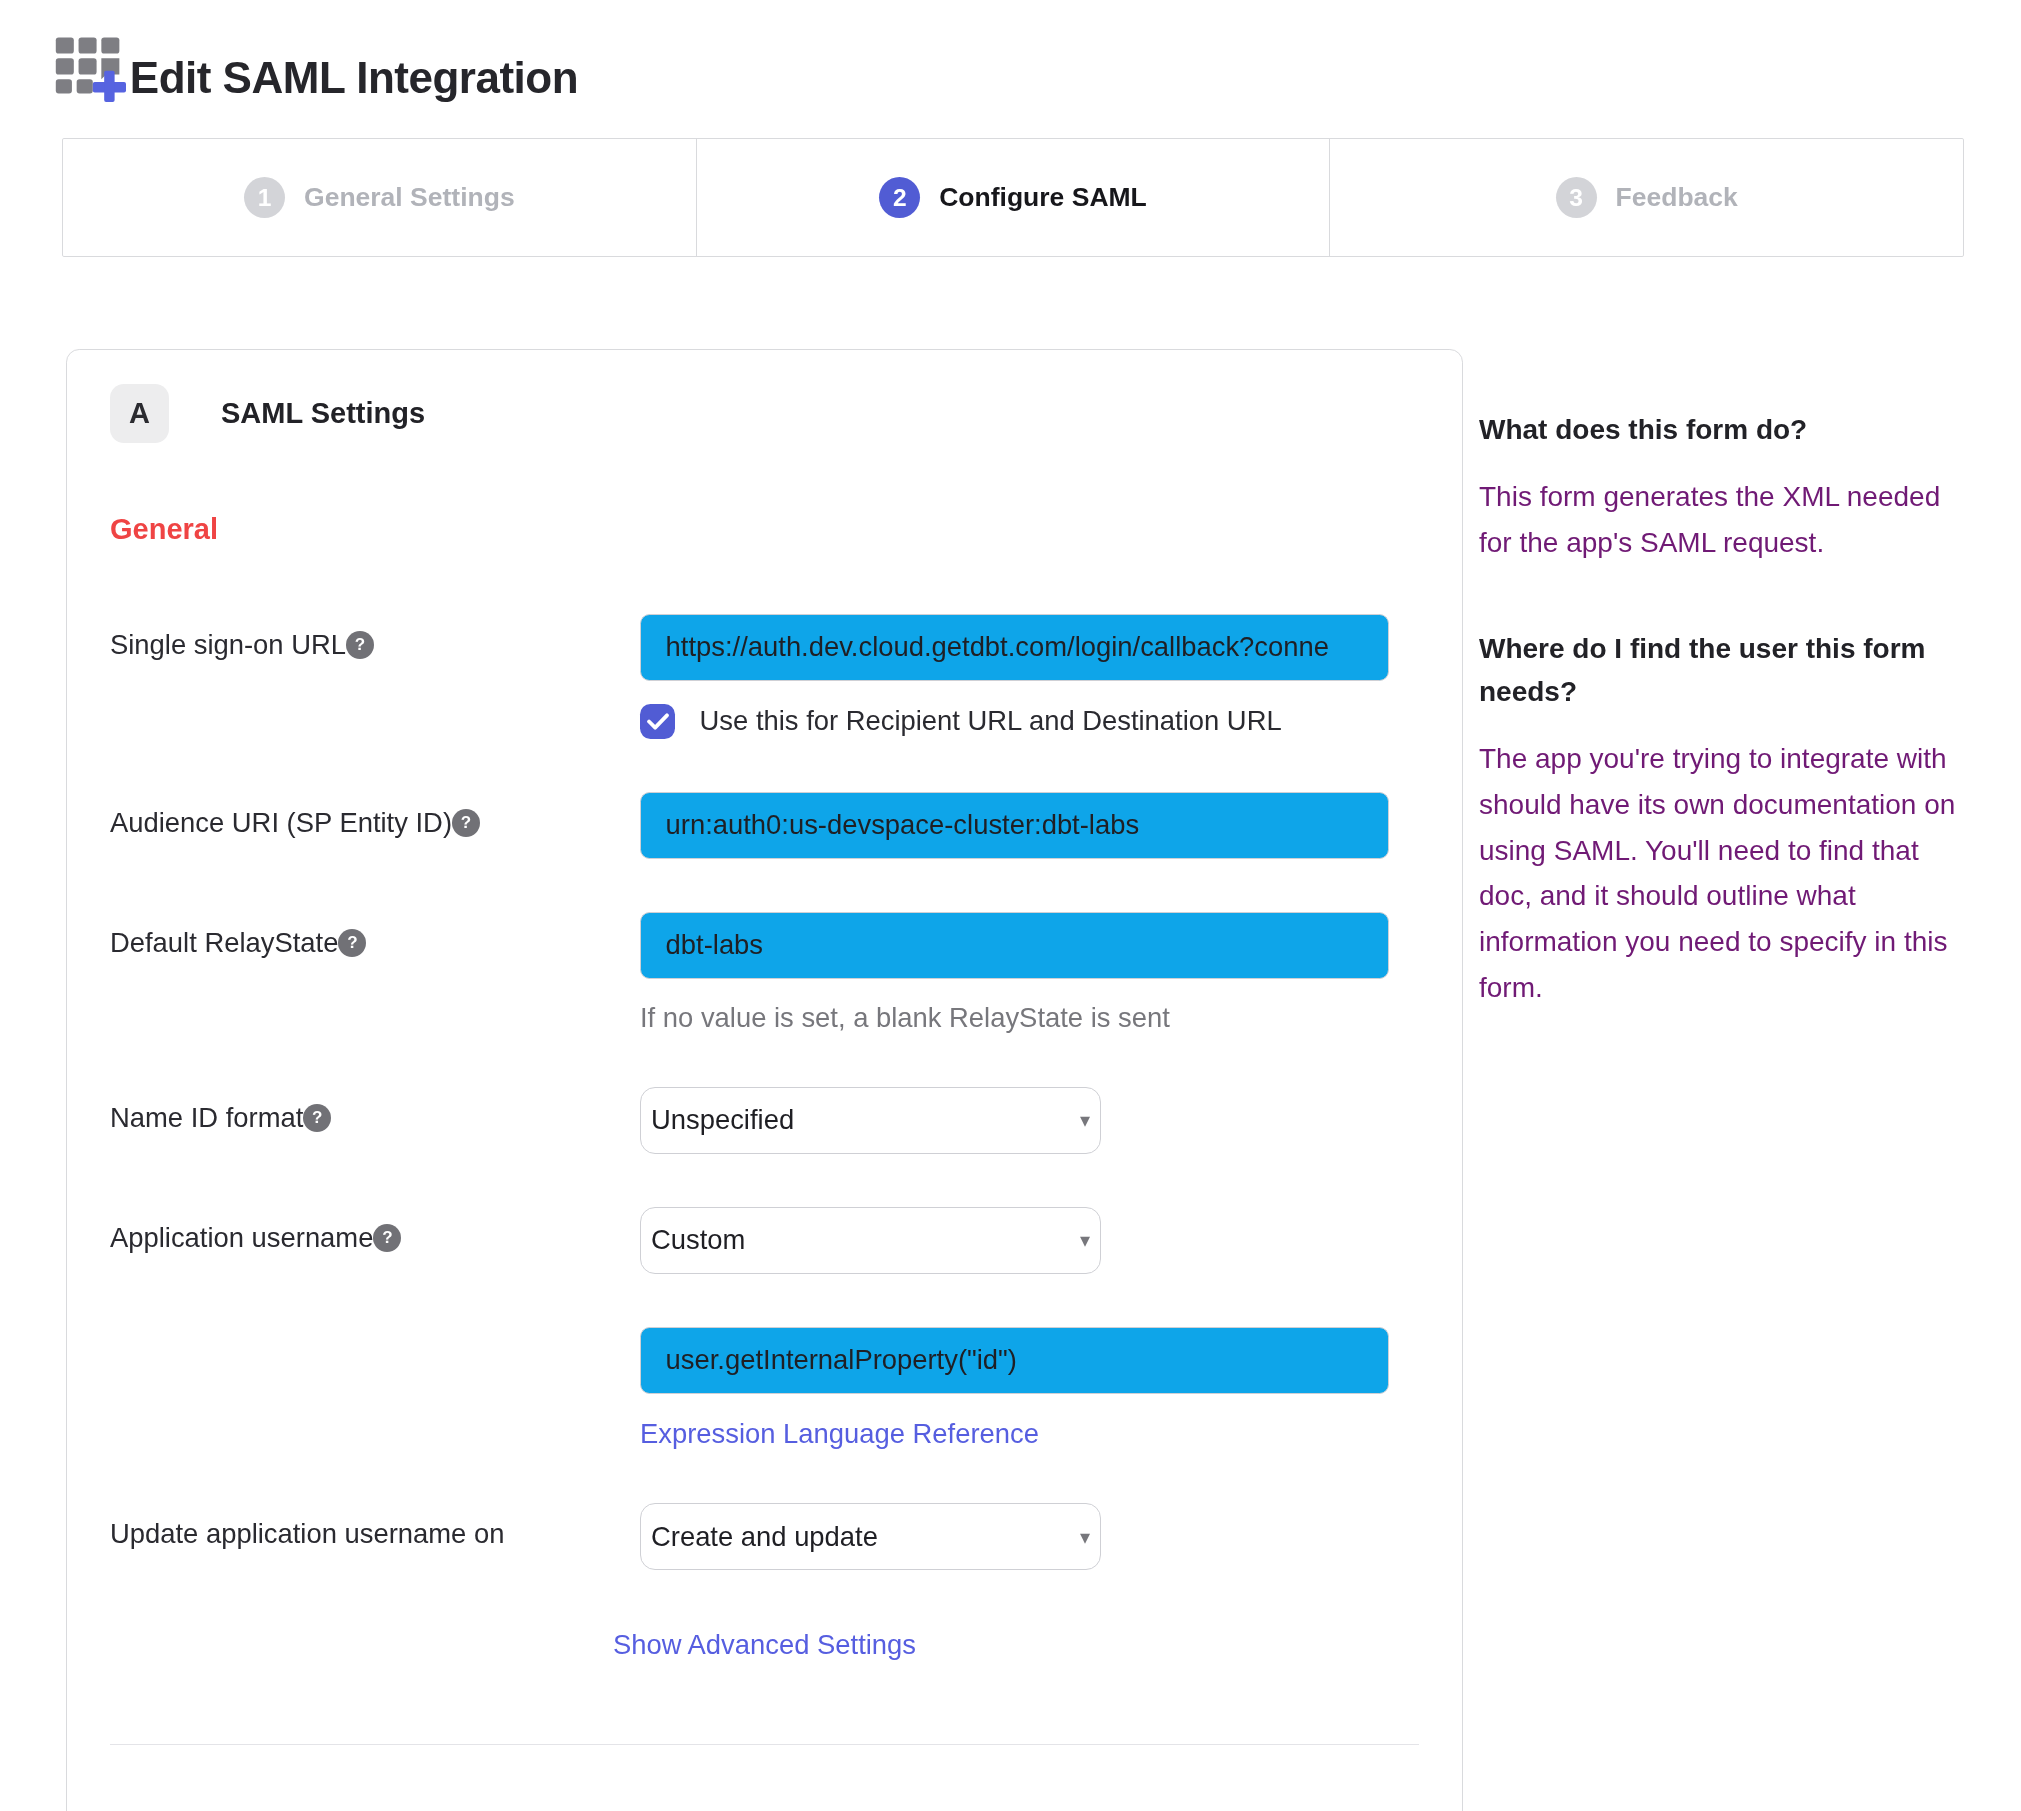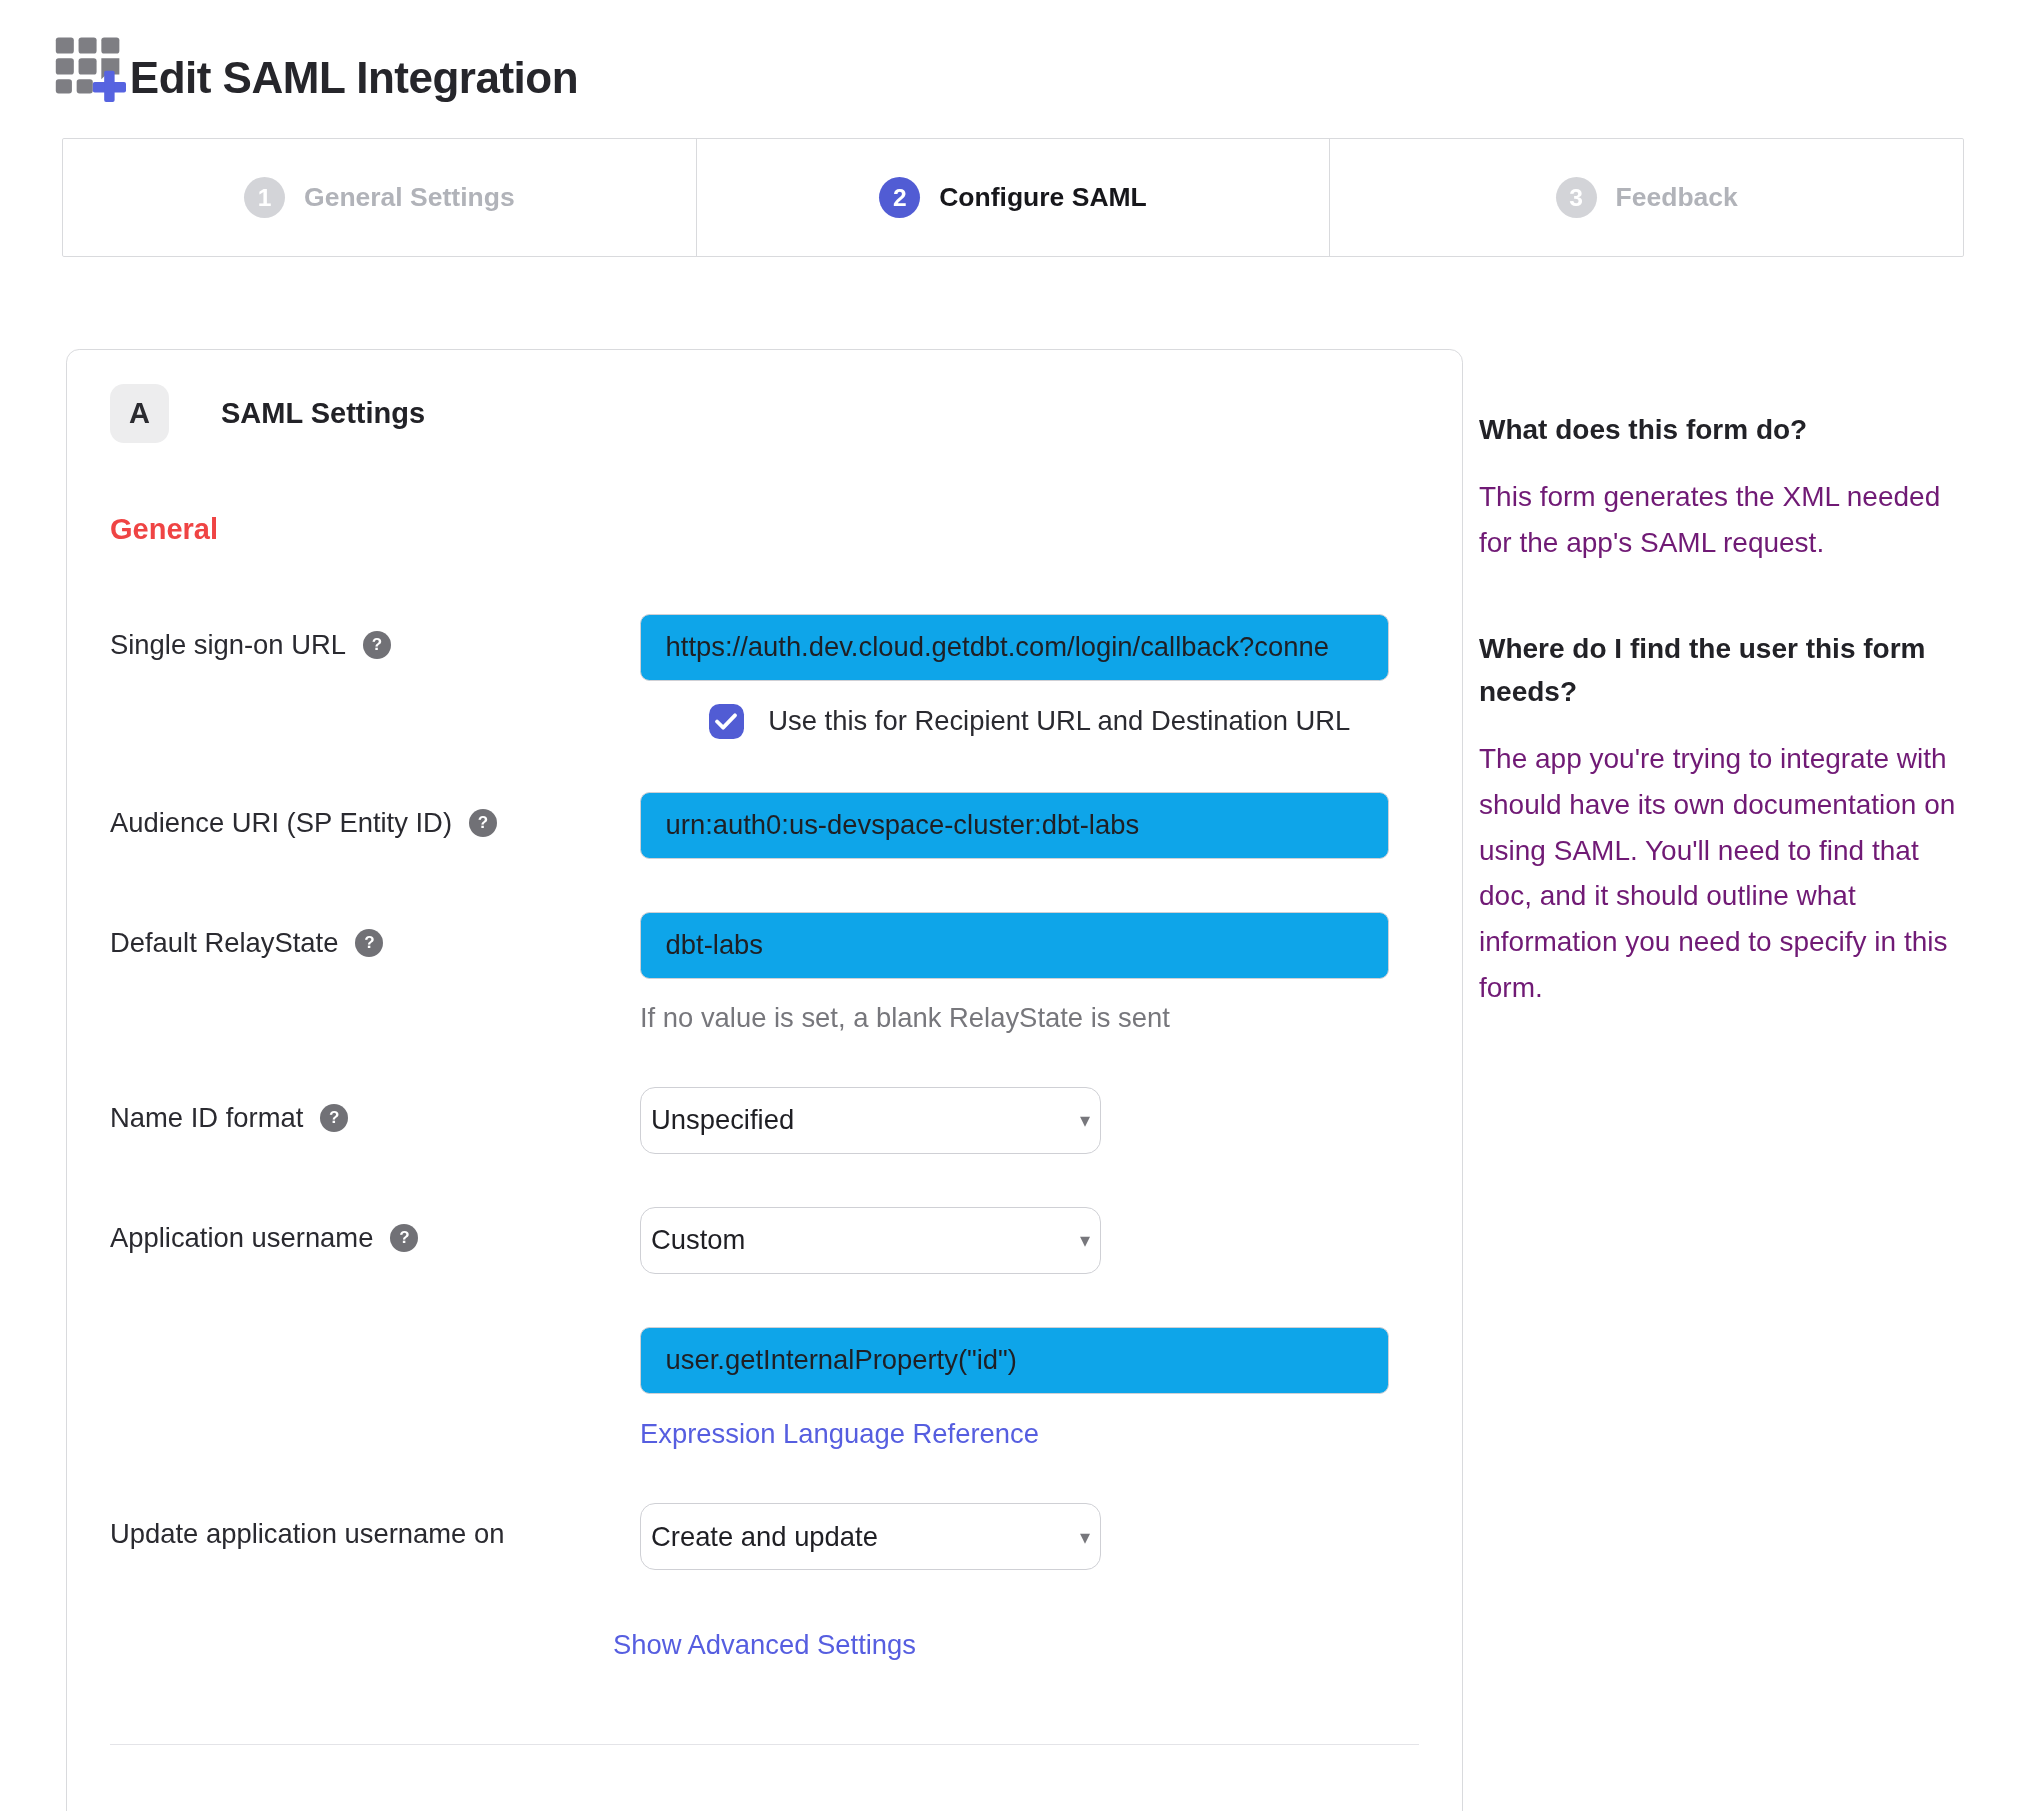--- a/index.html
+++ b/index.html
@@ -49,41 +49,41 @@
   }
   .panel-title { font-size: 29px; font-weight: 700; color: #222227; }
 
   .section-heading { margin-top: 70px; font-size: 29px; font-weight: 700; color: #ef4444; }
 
   
   .form { margin-top: 68px; }
   .row { display: grid; grid-template-columns: 530px 1fr; margin-bottom: 53px; }
   .row:last-child { margin-bottom: 0; }
   .field-label {
-    display: flex; align-items: center; gap: 17px; align-self: start;
+    display: flex; align-items: center; align-self: start;
     padding-top: 15px; font-size: 27.4px; color: #2a2a30;
   }
   .qmark {
     width: 28px; height: 28px; border-radius: 50%; background: #717176;
     color: #fff; font-size: 17px; font-weight: 700;
     display: inline-flex; align-items: center; justify-content: center;
     flex: 0 0 auto; cursor: default;
   }
   .text-input {
     width: 749px; height: 67px; border: 0.9px solid #cfd0d5; border-radius: 9.5px;
     padding: 0 24.6px; font-size: 27.4px; color: #1f1f24; background: #0ea5e9;
     font-family: inherit; outline: none; text-overflow: clip; white-space: nowrap; overflow: hidden;
   }
   .select {
     width: 461px; height: 67px; border: 0.9px solid #cfd0d5; border-radius: 15px;
     display: flex; align-items: center; justify-content: space-between;
     padding: 0 10px; font-size: 27.4px; color: #1f1f24; background: #fff; cursor: pointer;
   }
   .caret { color: #77777c; font-size: 20px; line-height: 1; }
-  .checkbox-row { display: flex; align-items: center; gap: 24.6px; margin-top: 23px; justify-content: center; }
+  .checkbox-row { display: flex; align-items: center; gap: 24.6px; margin-top: 23px; }
   .checkbox {
     width: 35px; height: 35px; border-radius: 10.4px; background: #515cd4;
     display: flex; align-items: center; justify-content: center; cursor: pointer; flex: 0 0 auto;
   }
   .checkbox-label { font-size: 27.4px; color: #2a2a30; }
   .helper { margin-top: 23px; font-size: 27.4px; color: #77777c; }
   .link { color: #565ee0; font-size: 27.4px; text-decoration: none; cursor: pointer; }
   .expr-link { display: inline-block; margin-top: 24.6px; }
 
   .advanced-row { margin-top: 59px; text-align: center; }

